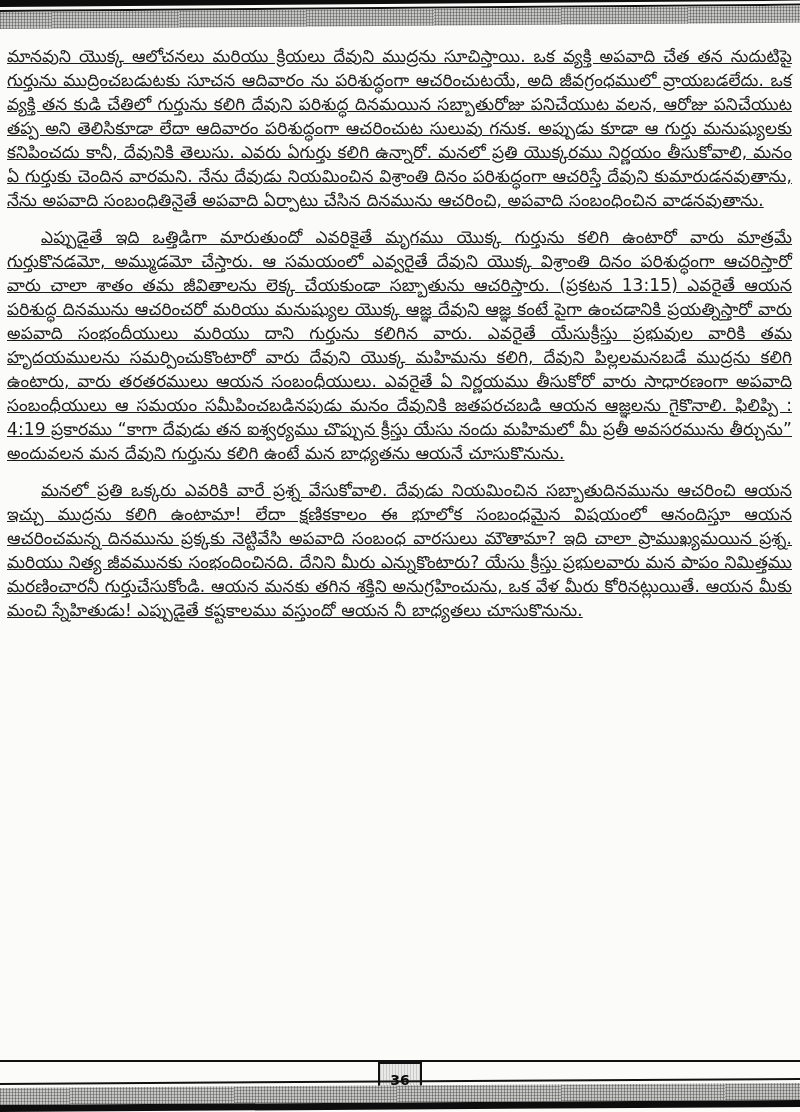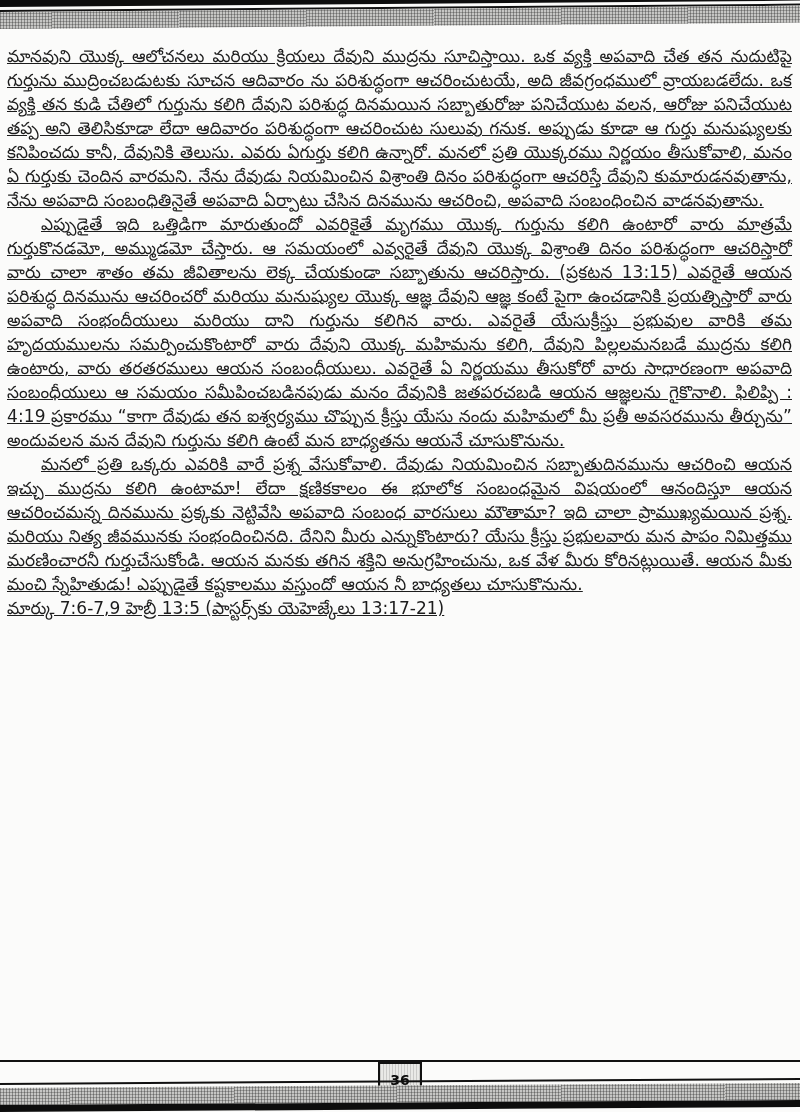--- a/index.html
+++ b/index.html
@@ -50,21 +50,21 @@
     right: 8px;
     text-decoration: underline;
   }
   .para {
     margin: 0;
     font-size: 17px;
     line-height: 24px;
     text-align: justify;
     letter-spacing: 0.1px;
   }
-  .para + .para { }
+  .para + .para { margin-top: 13px; }
   .para.indent { text-indent: 34px; }
   .ref-line {
     margin: 0;
     font-size: 17px;
     line-height: 24px;
     text-align: left;
   }
 
   
   .footer-rule {
@@ -101,21 +101,20 @@
   <div class="bar-thick"></div>
   <div class="bar-gap"></div>
   <div class="bar-thin"></div>
   <div class="halftone"></div>
 </div>
 
 <div class="content">
   <p class="para">మానవుని యొక్క ఆలోచనలు మరియు క్రియలు దేవుని ముద్రను సూచిస్తాయి. ఒక వ్యక్తి అపవాది చేత తన నుదుటిపై గుర్తును ముద్రించబడుటకు సూచన ఆదివారం ను పరిశుద్ధంగా ఆచరించుటయే, అది జీవగ్రంధములో వ్రాయబడలేదు. ఒక వ్యక్తి తన కుడి చేతిలో గుర్తును కలిగి దేవుని పరిశుద్ధ దినమయిన సబ్బాతురోజు పనిచేయుట వలన, ఆరోజు పనిచేయుట తప్ప అని తెలిసికూడా లేదా ఆదివారం పరిశుద్ధంగా ఆచరించుట సులువు గనుక. అప్పుడు కూడా ఆ గుర్తు మనుష్యులకు కనిపించదు కానీ, దేవునికి తెలుసు. ఎవరు ఏగుర్తు కలిగి ఉన్నారో. మనలో ప్రతి యొక్కరము నిర్ణయం తీసుకోవాలి, మనం ఏ గుర్తుకు చెందిన వారమని. నేను దేవుడు నియమించిన విశ్రాంతి దినం పరిశుద్ధంగా ఆచరిస్తే దేవుని కుమారుడనవుతాను, నేను అపవాది సంబంధితినైతే అపవాది ఏర్పాటు చేసిన దినమును ఆచరించి, అపవాది సంబంధించిన వాడనవుతాను.</p>
   <p class="para indent">ఎప్పుడైతే ఇది ఒత్తిడిగా మారుతుందో ఎవరికైతే మృగము యొక్క గుర్తును కలిగి ఉంటారో వారు మాత్రమే గుర్తుకొనడమో, అమ్ముడమో చేస్తారు. ఆ సమయంలో ఎవ్వరైతే దేవుని యొక్క విశ్రాంతి దినం పరిశుద్ధంగా ఆచరిస్తారో వారు చాలా శాతం తమ జీవితాలను లెక్క చేయకుండా సబ్బాతును ఆచరిస్తారు. (ప్రకటన 13:15) ఎవరైతే ఆయన పరిశుద్ధ దినమును ఆచరించరో మరియు మనుష్యుల యొక్క ఆజ్ఞ దేవుని ఆజ్ఞ కంటే పైగా ఉంచడానికి ప్రయత్నిస్తారో వారు అపవాది సంభందీయులు మరియు దాని గుర్తును కలిగిన వారు. ఎవరైతే యేసుక్రీస్తు ప్రభువుల వారికి తమ హృదయములను సమర్పించుకొంటారో వారు దేవుని యొక్క మహిమను కలిగి, దేవుని పిల్లలమనబడే ముద్రను కలిగి ఉంటారు, వారు తరతరములు ఆయన సంబంధీయులు. ఎవరైతే ఏ నిర్ణయము తీసుకోరో వారు సాధారణంగా అపవాది సంబంధీయులు ఆ సమయం సమీపించబడినపుడు మనం దేవునికి జతపరచబడి ఆయన ఆజ్ఞలను గైకొనాలి. ఫిలిప్పి : 4:19 ప్రకారము “కాగా దేవుడు తన ఐశ్వర్యము చొప్పున క్రీస్తు యేసు నందు మహిమలో మీ ప్రతీ అవసరమును తీర్చును” అందువలన మన దేవుని గుర్తును కలిగి ఉంటే మన బాధ్యతను ఆయనే చూసుకొనును.</p>
   <p class="para indent">మనలో ప్రతి ఒక్కరు ఎవరికి వారే ప్రశ్న వేసుకోవాలి. దేవుడు నియమించిన సబ్బాతుదినమును ఆచరించి ఆయన ఇచ్చు ముద్రను కలిగి ఉంటామా! లేదా క్షణికకాలం ఈ భూలోక సంబంధమైన విషయంలో ఆనందిస్తూ ఆయన ఆచరించమన్న దినమును ప్రక్కకు నెట్టివేసి అపవాది సంబంధ వారసులు మౌతామా? ఇది చాలా ప్రాముఖ్యమయిన ప్రశ్న. మరియు నిత్య జీవమునకు సంభందించినది. దేనిని మీరు ఎన్నుకొంటారు? యేసు క్రీస్తు ప్రభులవారు మన పాపం నిమిత్తము మరణించారనీ గుర్తుచేసుకోండి. ఆయన మనకు తగిన శక్తిని అనుగ్రహించును, ఒక వేళ మీరు కోరినట్లుయితే. ఆయన మీకు మంచి స్నేహితుడు! ఎప్పుడైతే కష్టకాలము వస్తుందో ఆయన నీ బాధ్యతలు చూసుకొనును.</p>
-  <p class="ref-line">మార్కు 7:6-7,9 హెబ్రీ 13:5 (పాస్టర్స్‌కు యెహెజ్కేలు 13:17-21)</p>
 </div>
 
 <div class="footer-rule"></div>
 <div class="page-number-box">
   <span>36</span>
 </div>
 
 <div class="band-wrap bottom">
   <div class="bar-thin"></div>
   <div class="bar-gap"></div>

